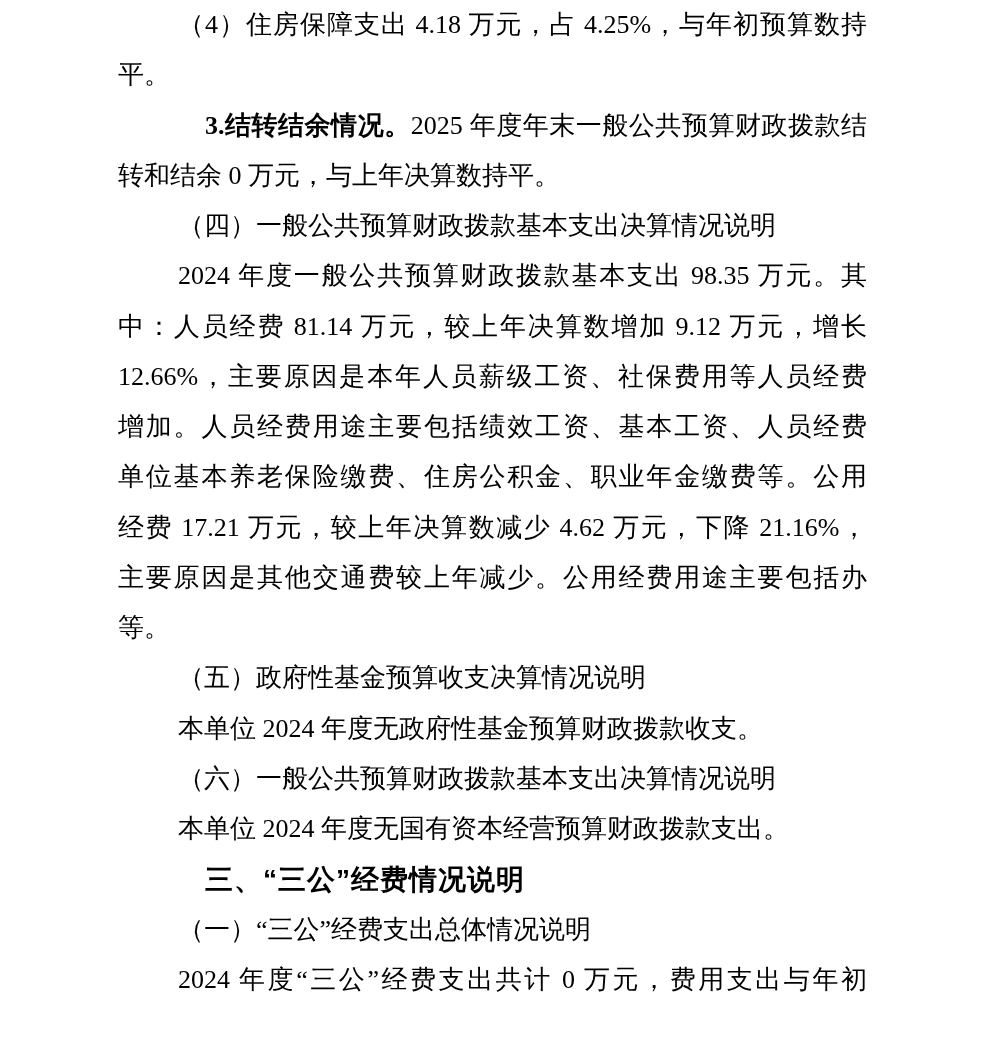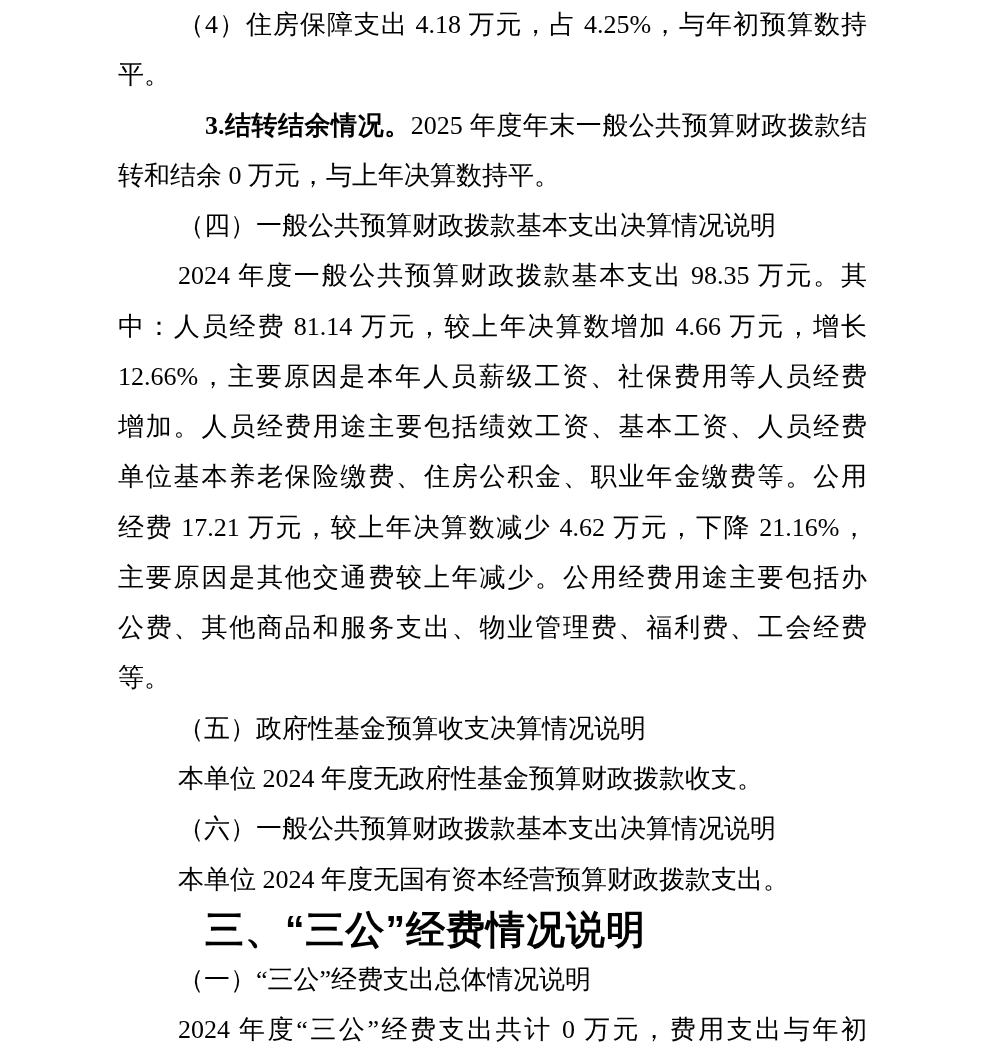--- a/index.html
+++ b/index.html
@@ -33,46 +33,45 @@
   .line.indent {
     text-indent: 60px;
   }
   .line.justify {
     text-align: justify;
     text-align-last: justify;
   }
   .line.heading {
     font-family: "Liberation Sans", "DejaVu Sans", sans-serif;
     font-weight: bold;
-    font-size: 39px;
+    font-size: 28px;
     letter-spacing: 1px;
   }
   .seg.bold {
     font-weight: bold;
     margin-left: 27px;
   }
 </style>
 </head>
 <body>
 
 <div class="page">
   <div class="text-block" id="text-block">
       <div class="line indent justify"><span class="seg">（4）住房保障支出 4.18 万元，占 4.25%，与年初预算数持</span></div>
       <div class="line"><span class="seg">平。</span></div>
       <div class="line indent justify"><span class="seg bold">3.结转结余情况。</span><span class="seg">2025 年度年末一般公共预算财政拨款结</span></div>
       <div class="line"><span class="seg">转和结余 0 万元，与上年决算数持平。</span></div>
       <div class="line indent"><span class="seg">（四）一般公共预算财政拨款基本支出决算情况说明</span></div>
       <div class="line indent justify"><span class="seg">2024 年度一般公共预算财政拨款基本支出 98.35 万元。其</span></div>
-      <div class="line justify"><span class="seg">中：人员经费 81.14 万元，较上年决算数增加 4.66 万元，增长</span></div>
+      <div class="line justify"><span class="seg">中：人员经费 81.14 万元，较上年决算数增加 9.12 万元，增长</span></div>
       <div class="line justify"><span class="seg">12.66%，主要原因是本年人员薪级工资、社保费用等人员经费</span></div>
       <div class="line justify"><span class="seg">增加。人员经费用途主要包括绩效工资、基本工资、人员经费</span></div>
       <div class="line justify"><span class="seg">单位基本养老保险缴费、住房公积金、职业年金缴费等。公用</span></div>
       <div class="line justify"><span class="seg">经费 17.21 万元，较上年决算数减少 4.62 万元，下降 21.16%，</span></div>
       <div class="line justify"><span class="seg">主要原因是其他交通费较上年减少。公用经费用途主要包括办</span></div>
-      <div class="line justify"><span class="seg">公费、其他商品和服务支出、物业管理费、福利费、工会经费</span></div>
       <div class="line"><span class="seg">等。</span></div>
       <div class="line indent"><span class="seg">（五）政府性基金预算收支决算情况说明</span></div>
       <div class="line indent"><span class="seg">本单位 2024 年度无政府性基金预算财政拨款收支。</span></div>
       <div class="line indent"><span class="seg">（六）一般公共预算财政拨款基本支出决算情况说明</span></div>
       <div class="line indent"><span class="seg">本单位 2024 年度无国有资本经营预算财政拨款支出。</span></div>
       <div class="line indent heading"><span class="seg bold">三、“三公”经费情况说明</span></div>
       <div class="line indent"><span class="seg">（一）“三公”经费支出总体情况说明</span></div>
       <div class="line indent justify"><span class="seg">2024 年度“三公”经费支出共计 0 万元，费用支出与年初</span></div>
     </div>
 </div>

